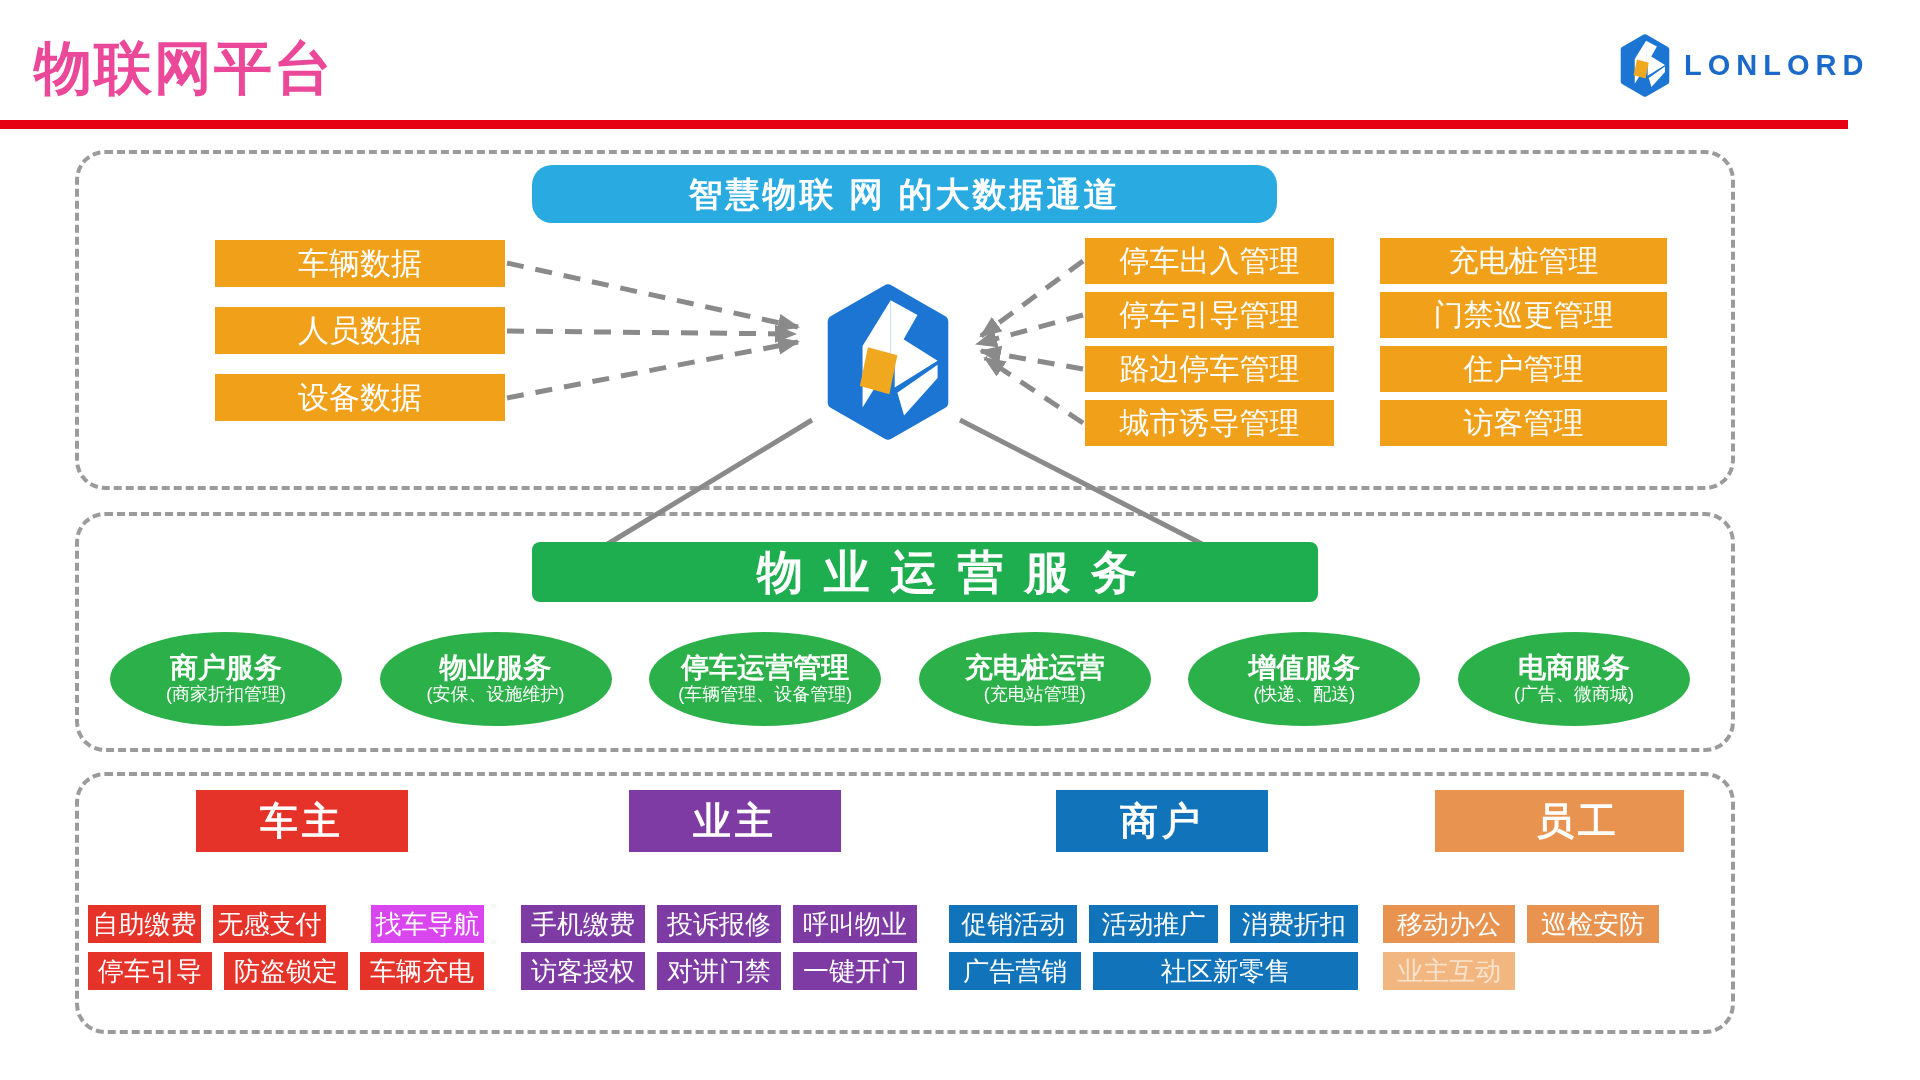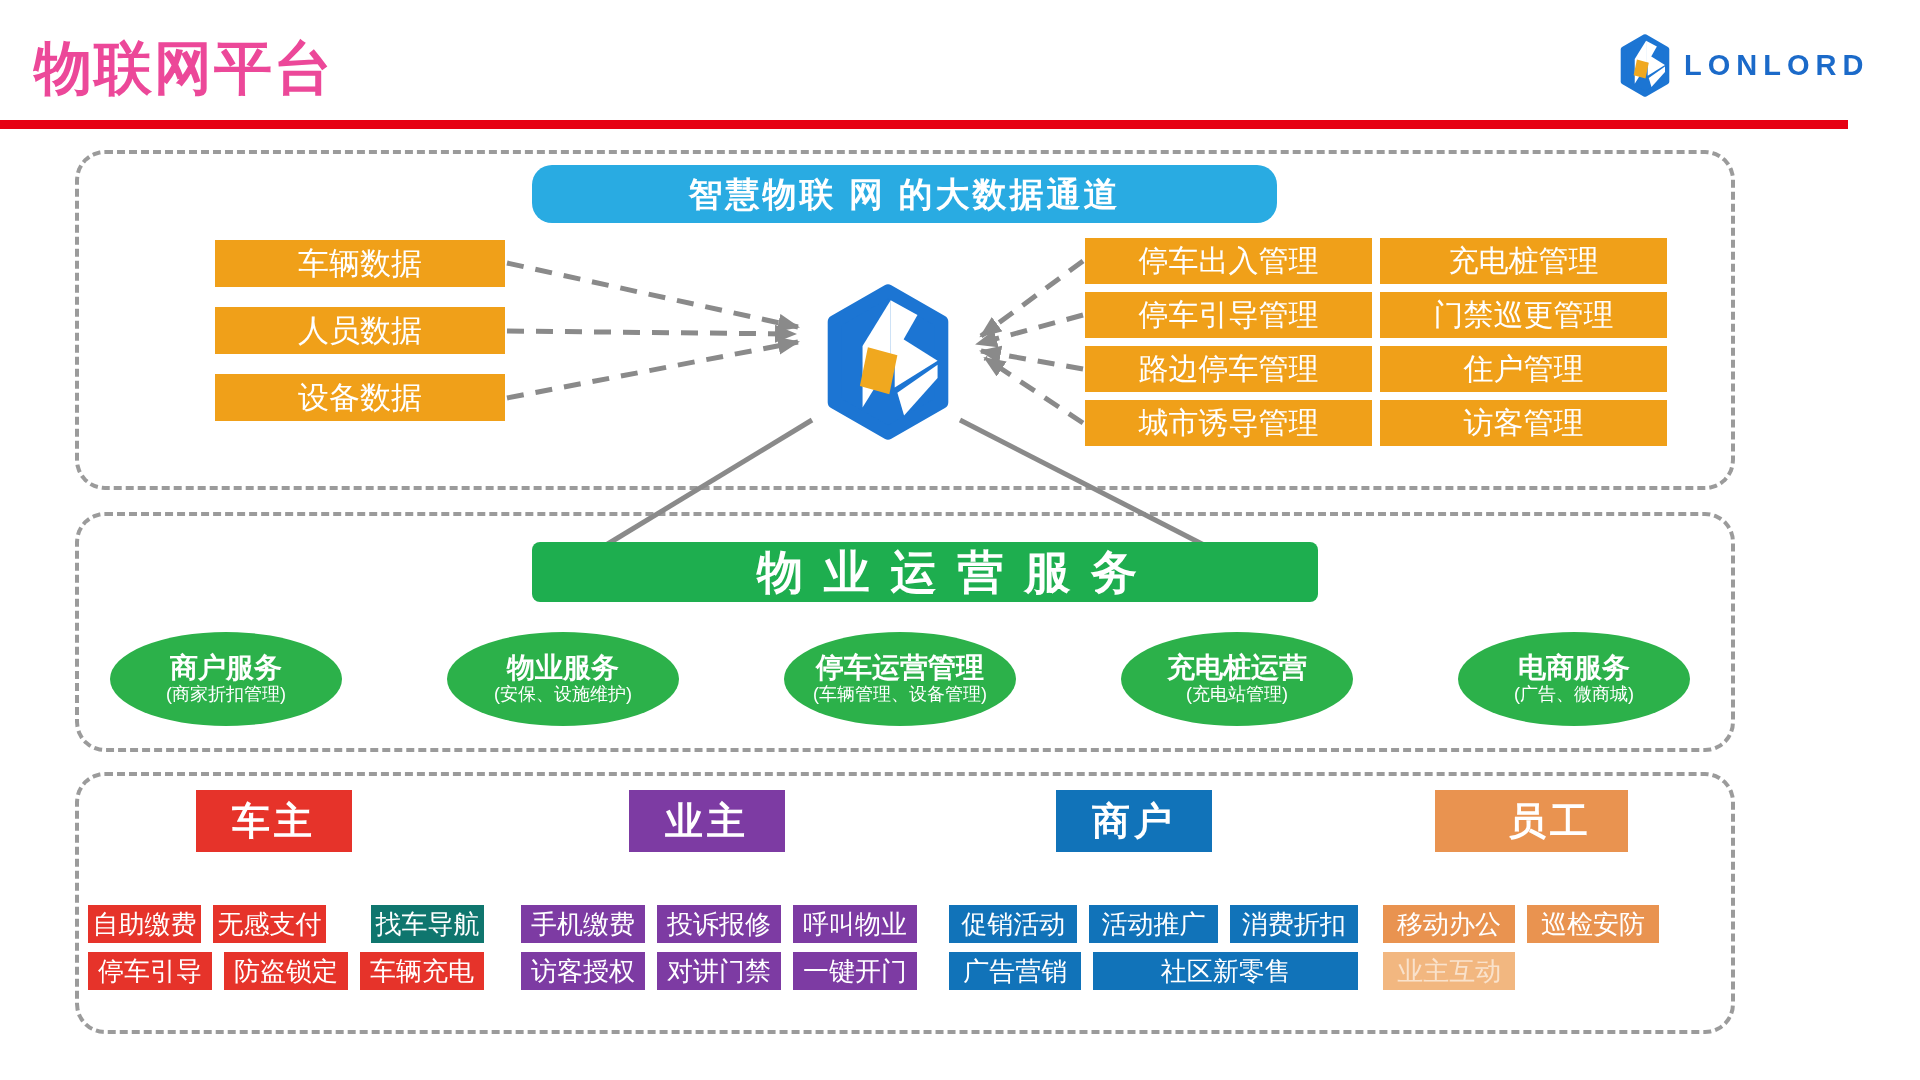--- a/index.html
+++ b/index.html
@@ -39,21 +39,21 @@
     font-size:34px;letter-spacing:3px;background:#29ABE2;border-radius:20px;
   }
   #property-header{
     left:532px;top:542px;width:738px;height:60px;line-height:60px;
     font-size:46px;letter-spacing:4px;background:#1EAE4F;border-radius:8px;padding-left:48px;
   }
 
   
   .col{display:flex;flex-direction:column;}
   #data-source-list{left:215px;top:240px;width:290px;gap:20px;}
-  #management-col1{left:1085px;top:238px;width:287px;gap:8px;}
+  #management-col1{left:1085px;top:238px;width:249px;gap:8px;}
   #management-col2{left:1380px;top:238px;width:287px;gap:8px;}
   .module-box{
     background:#F0A019;color:#fff;text-align:center;white-space:nowrap;
   }
   #data-source-list .module-box{height:47px;line-height:47px;font-size:31px;}
   #management-col1 .module-box,#management-col2 .module-box{height:46px;line-height:46px;font-size:30px;}
 
   
   #center-hexagon{left:821px;top:284px;width:134px;height:156px;}
 
@@ -65,21 +65,21 @@
   .service-ellipse{
     width:232px;height:94px;border-radius:50%;background:#2CB14A;color:#fff;
     display:flex;flex-direction:column;align-items:center;justify-content:center;
     flex:0 0 232px;
   }
   .service-name{font-size:28px;font-weight:700;white-space:nowrap;line-height:1.15;}
   .service-detail{font-size:18px;white-space:nowrap;line-height:1.2;}
 
   
   .group-header{
-    top:790px;width:156px;height:62px;line-height:62px;text-align:center;
+    top:790px;width:212px;height:62px;line-height:62px;text-align:center;
     color:#fff;font-size:38px;font-weight:700;letter-spacing:4px;
   }
   .chip-rows{top:905px;display:flex;flex-direction:column;gap:9px;}
   .chip-row{display:flex;gap:12px;height:38px;}
   .chip{
     color:#fff;font-size:26px;text-align:center;line-height:38px;
     white-space:nowrap;flex:1 1 0;
   }
   .chip.wide{flex:2 1 0;}
   .chip.muted{flex:0 0 48%;}
@@ -171,36 +171,40 @@
     </div>
     <div class="service-ellipse">
       <div class="service-name">停车运营管理</div>
       <div class="service-detail">(车辆管理、设备管理)</div>
     </div>
     <div class="service-ellipse">
       <div class="service-name">充电桩运营</div>
       <div class="service-detail">(充电站管理)</div>
     </div>
     <div class="service-ellipse">
+      <div class="service-name">增值服务</div>
+      <div class="service-detail">(快递、配送)</div>
+    </div>
+    <div class="service-ellipse">
       <div class="service-name">电商服务</div>
       <div class="service-detail">(广告、微商城)</div>
     </div>
   </div>
 
 <div class="abs" id="user-groups">
     <div class="abs group-header" style="left: 196px; background: rgb(230, 51, 42);">车主</div>
     <div class="abs chip-rows" style="left: 88px; width: 396px;">
       <div class="chip-row">
         <div class="chip" style="background: rgb(230, 51, 42);">
           <div class="chip-label">自助缴费</div>
         </div>
         <div class="chip" style="background: rgb(230, 51, 42);">
           <div class="chip-label">无感支付</div>
         </div>
-        <div class="chip" style="background: #0f766e; margin-left: 33px;">
+        <div class="chip" style="background: #d946ef; margin-left: 33px;">
           <div class="chip-label">找车导航</div>
         </div>
       </div>
       <div class="chip-row">
         <div class="chip" style="background: rgb(230, 51, 42);">
           <div class="chip-label">停车引导</div>
         </div>
         <div class="chip" style="background: rgb(230, 51, 42);">
           <div class="chip-label">防盗锁定</div>
         </div>

